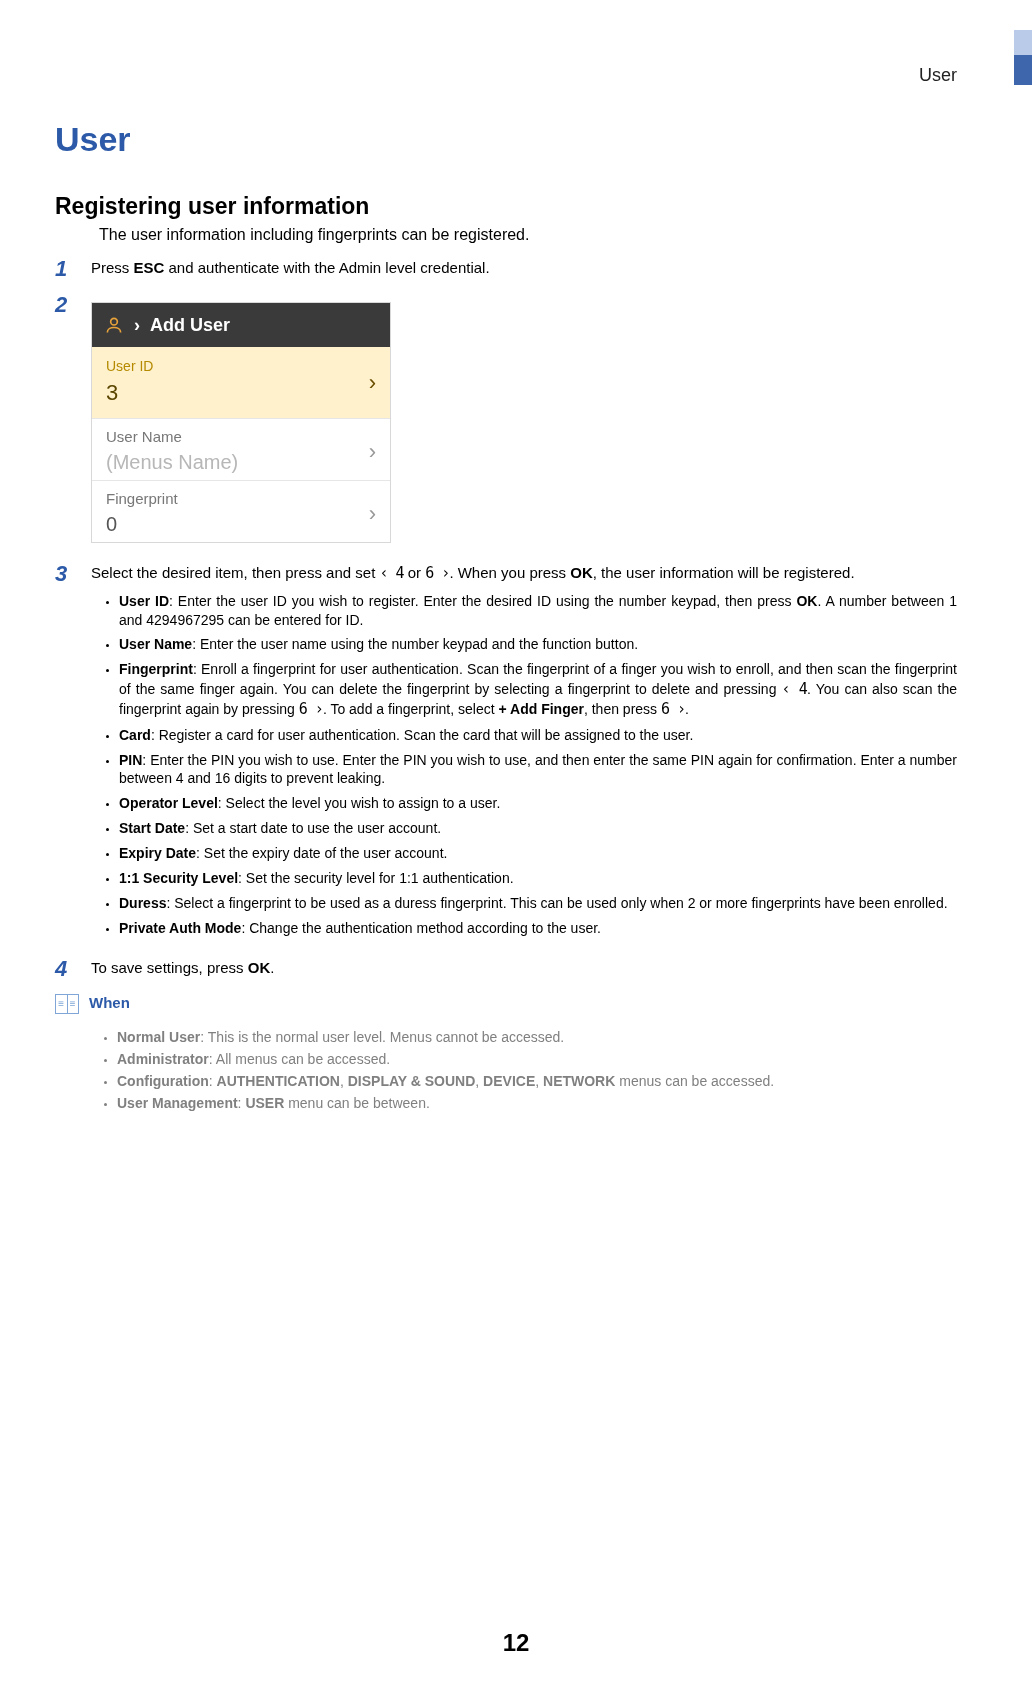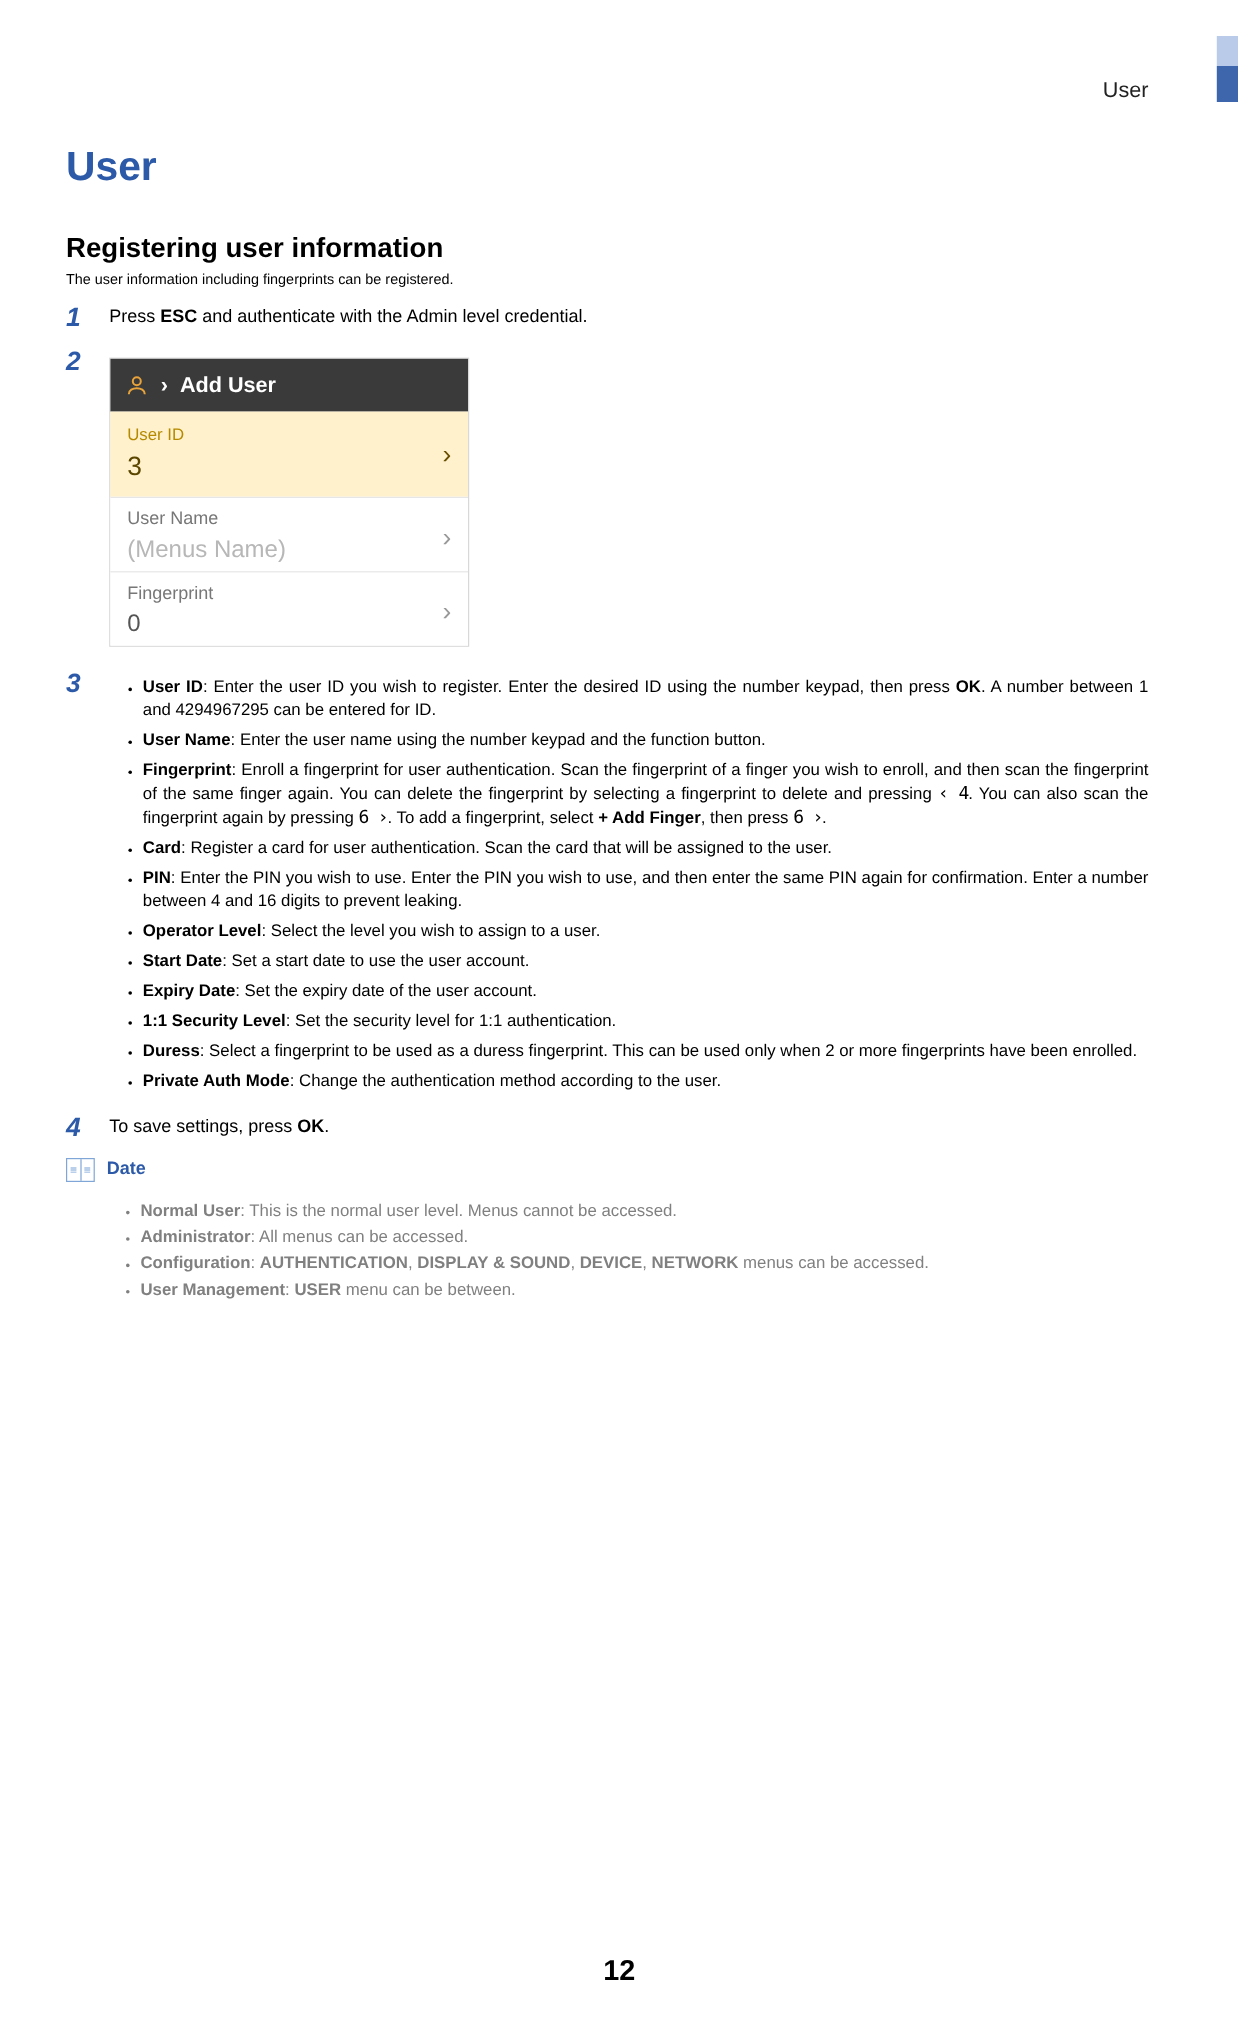--- a/index.html
+++ b/index.html
@@ -26,21 +26,21 @@
       font-size: 18px; color:#222;
     }
     h1.page-title {
       color:#2c5aa8; font-size: 34px; font-weight: 700;
       margin-top: 60px; margin-bottom: 34px;
     }
     h2.section-title {
       color:#000000; font-size: 23px; font-weight: 700;
       margin-bottom: 6px;
     }
-    .intro { font-size: 12px; margin-bottom: 10px; }
+    .intro { font-size: 16px; margin-bottom: 10px; margin-left: 44px; }
     .steps { list-style:none; padding-left: 0; }
     .step { display:flex; margin-top: 14px; gap: 14px; }
     .step-num {
       color:#2c5aa8; font-weight:700; font-style: italic;
       font-size: 22px; width: 22px; flex-shrink:0; line-height: 1;
     }
     .step-body { flex:1; font-size: 15px; line-height: 1.35; }
     .step-body .line { margin-bottom: 8px; }
     .key-glyph { font-family: monospace; font-size: 15px; letter-spacing: -1px; }
 
@@ -153,20 +153,23 @@
           </div>
           <span class="chev">›</span>
         </div>
       </div>
     </div>
   </li>
 
   <li class="step">
     <div class="step-num">3</div>
     <div class="step-body">
+      <div class="line">
+        <span>Select the desired item, then press and set </span><span class="key-glyph">‹ 4</span><span> or </span><span class="key-glyph">6 ›</span><span>. When you press </span><span class="b">OK</span><span>, the user information will be registered.</span>
+      </div>
       <ul class="bullets">
         <li>
           <span class="b">User ID</span><span>: Enter the user ID you wish to register. Enter the desired ID using the number keypad, then press </span><span class="b">OK</span><span>. A number between 1 and 4294967295 can be entered for ID.</span>
         </li>
         <li>
           <span class="b">User Name</span><span>: Enter the user name using the number keypad and the function button.</span>
         </li>
         <li>
           <span class="b">Fingerprint</span><span>: Enroll a fingerprint for user authentication. Scan the fingerprint of a finger you wish to enroll, and then scan the fingerprint of the same finger again. You can delete the fingerprint by selecting a fingerprint to delete and pressing </span><span class="key-glyph">‹ 4</span><span>. You can also scan the fingerprint again by pressing </span><span class="key-glyph">6 ›</span><span>. To add a fingerprint, select </span><span class="b">+ Add Finger</span><span>, then press </span><span class="key-glyph">6 ›</span><span>.</span>
         </li>
@@ -205,21 +208,21 @@
     </div>
   </li>
 </ol>
 
 <div class="note-block">
   <div class="note-icon">
       <span>≡</span>
       <span>≡</span>
     </div>
   <div class="note-content">
-    <div class="note-title">Date</div>
+    <div class="note-title">When</div>
     <ul class="note-bullets">
       <li>
         <span class="note-bold">Normal User</span><span>: This is the normal user level. Menus cannot be accessed.</span>
       </li>
       <li>
         <span class="note-bold">Administrator</span><span>: All menus can be accessed.</span>
       </li>
       <li>
         <span class="note-bold">Configuration</span><span>: </span><span class="note-bold">AUTHENTICATION</span><span>, </span><span class="note-bold">DISPLAY &amp; SOUND</span><span>, </span><span class="note-bold">DEVICE</span><span>, </span><span class="note-bold">NETWORK</span><span> menus can be accessed.</span>
       </li>

